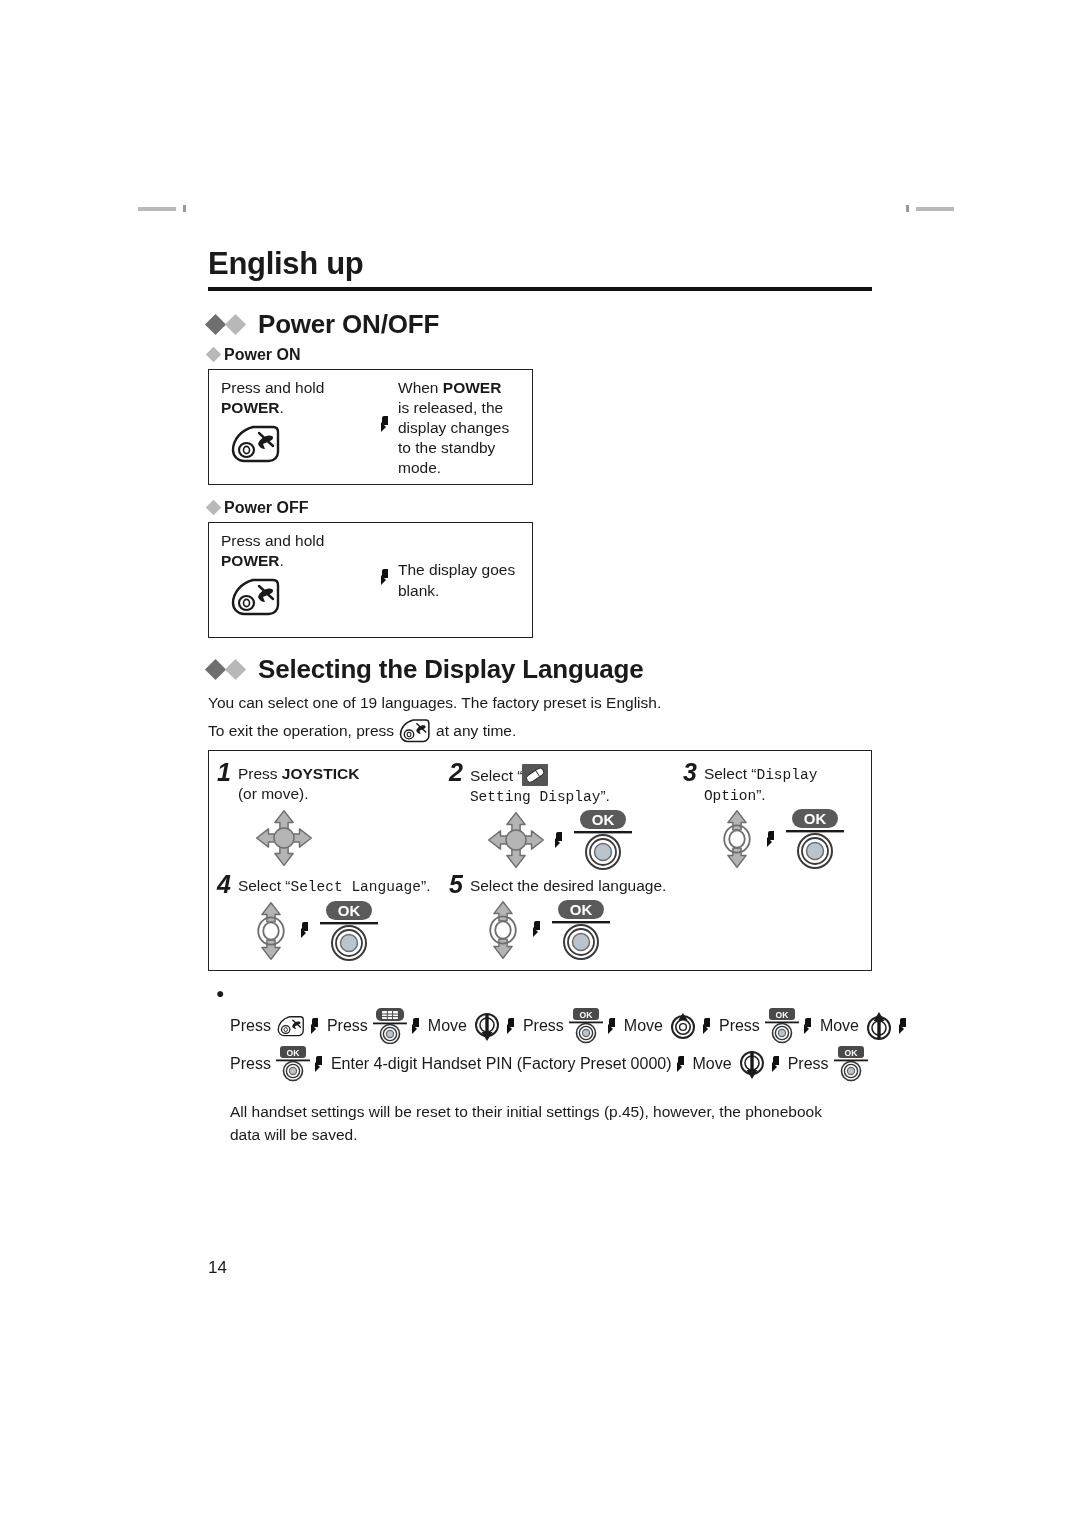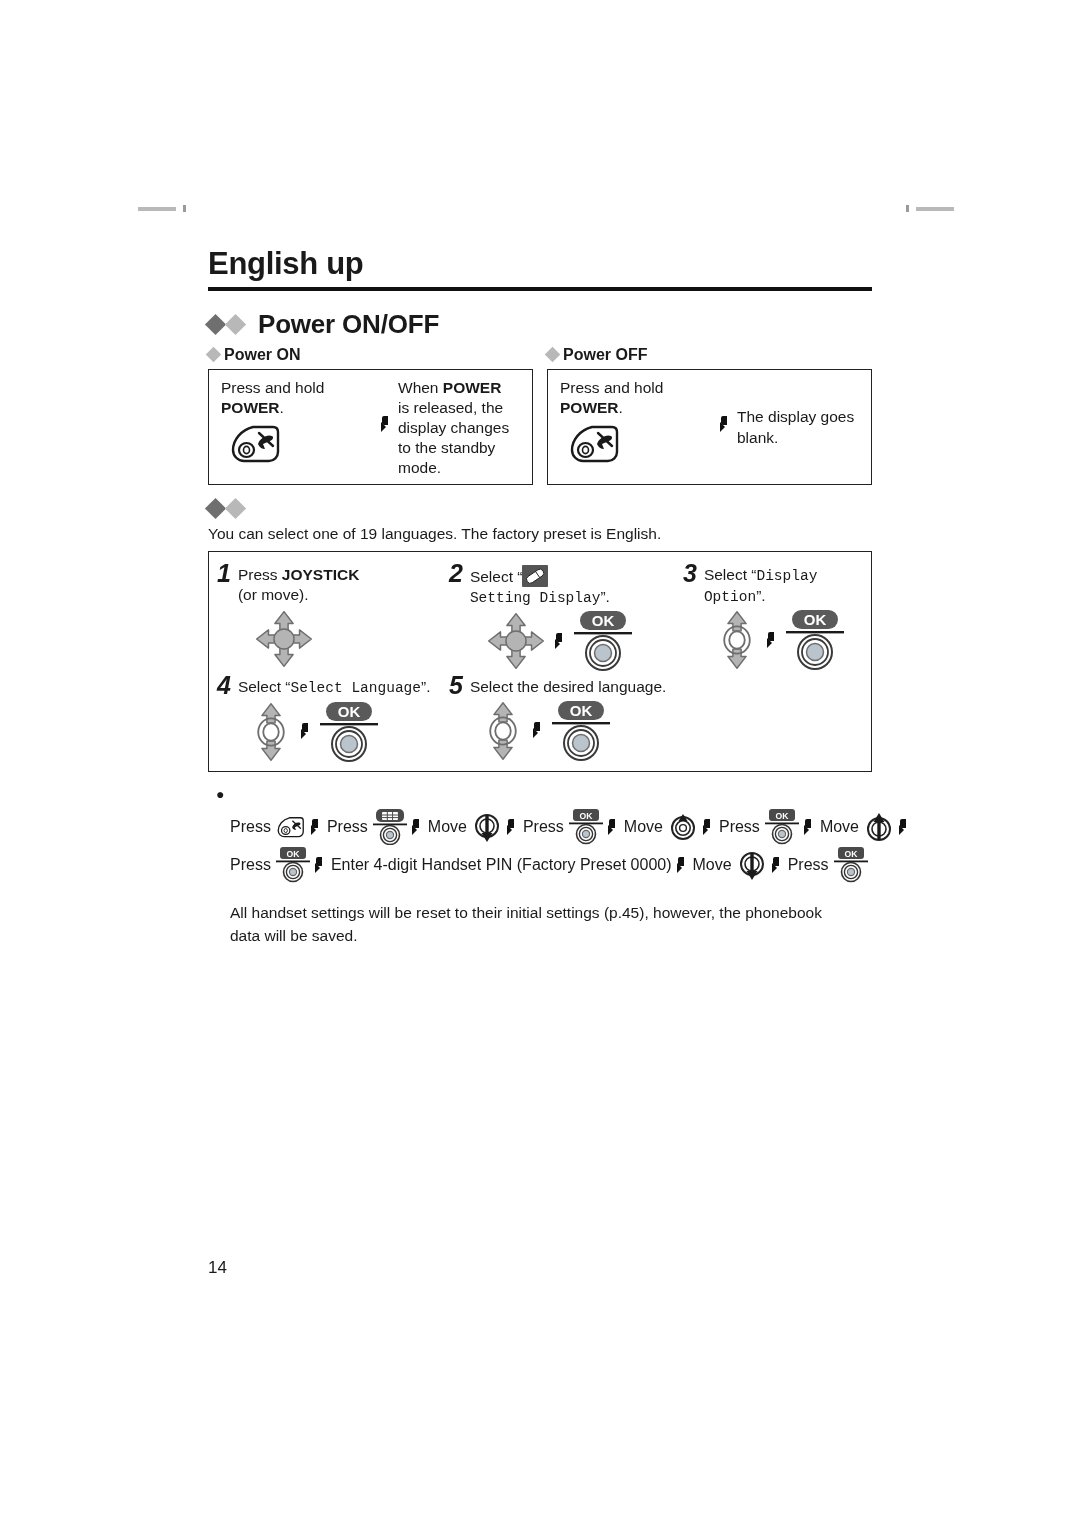--- a/index.html
+++ b/index.html
@@ -75,20 +75,21 @@
   .dia-sub { width: 11px; height: 11px; background: #b8b8b8; transform: rotate(45deg); margin-right: 5px; flex:none;}
   .sub-head .txt {
     font-size: 16px;
     font-weight: bold;
   }
 
   
   .power-row {
     display: flex;
     gap: 14px;
+    flex-direction: column;
   }
   .power-col { width: 325px; }
   .power-box {
     border: 1.5px solid #222;
     height: 116px;
     padding: 8px 16px 6px 12px;
     box-sizing: border-box;
     display: flex;
     font-size: 15.5px;
     line-height: 1.3;
@@ -374,24 +375,34 @@
             <span class="arr"></span>
           </div>
           <div class="power-right vcenter">The display goes blank.</div>
         </div>
       </div>
     </div>
 
     <div class="section-head" style="margin-top:16px;">
       <span class="dia-dark"></span>
       <span class="dia-light"></span>
+      <span class="txt">Selecting the Display Language</span>
     </div>
 
     <div class="para">You can select one of 19 languages. The factory preset is English.</div>
 
+    <div class="para inline-ic">
+      <span>To exit the operation, press</span>
+      <span>
+        <svg width="34" height="26" viewBox="0 0 54 41">
+            <use href="#ic-power"></use>
+          </svg>
+      </span>
+      <span>at any time.</span>
+    </div>
 
     <div class="steps-box">
 
       <div class="steps-row">
 
         <div class="step step-w1">
           <div class="step-head">
             <span class="step-num">1</span>
             <span class="step-text"><span>Press </span><b>JOYSTICK</b><br><span>(or move).</span></span>
           </div>

